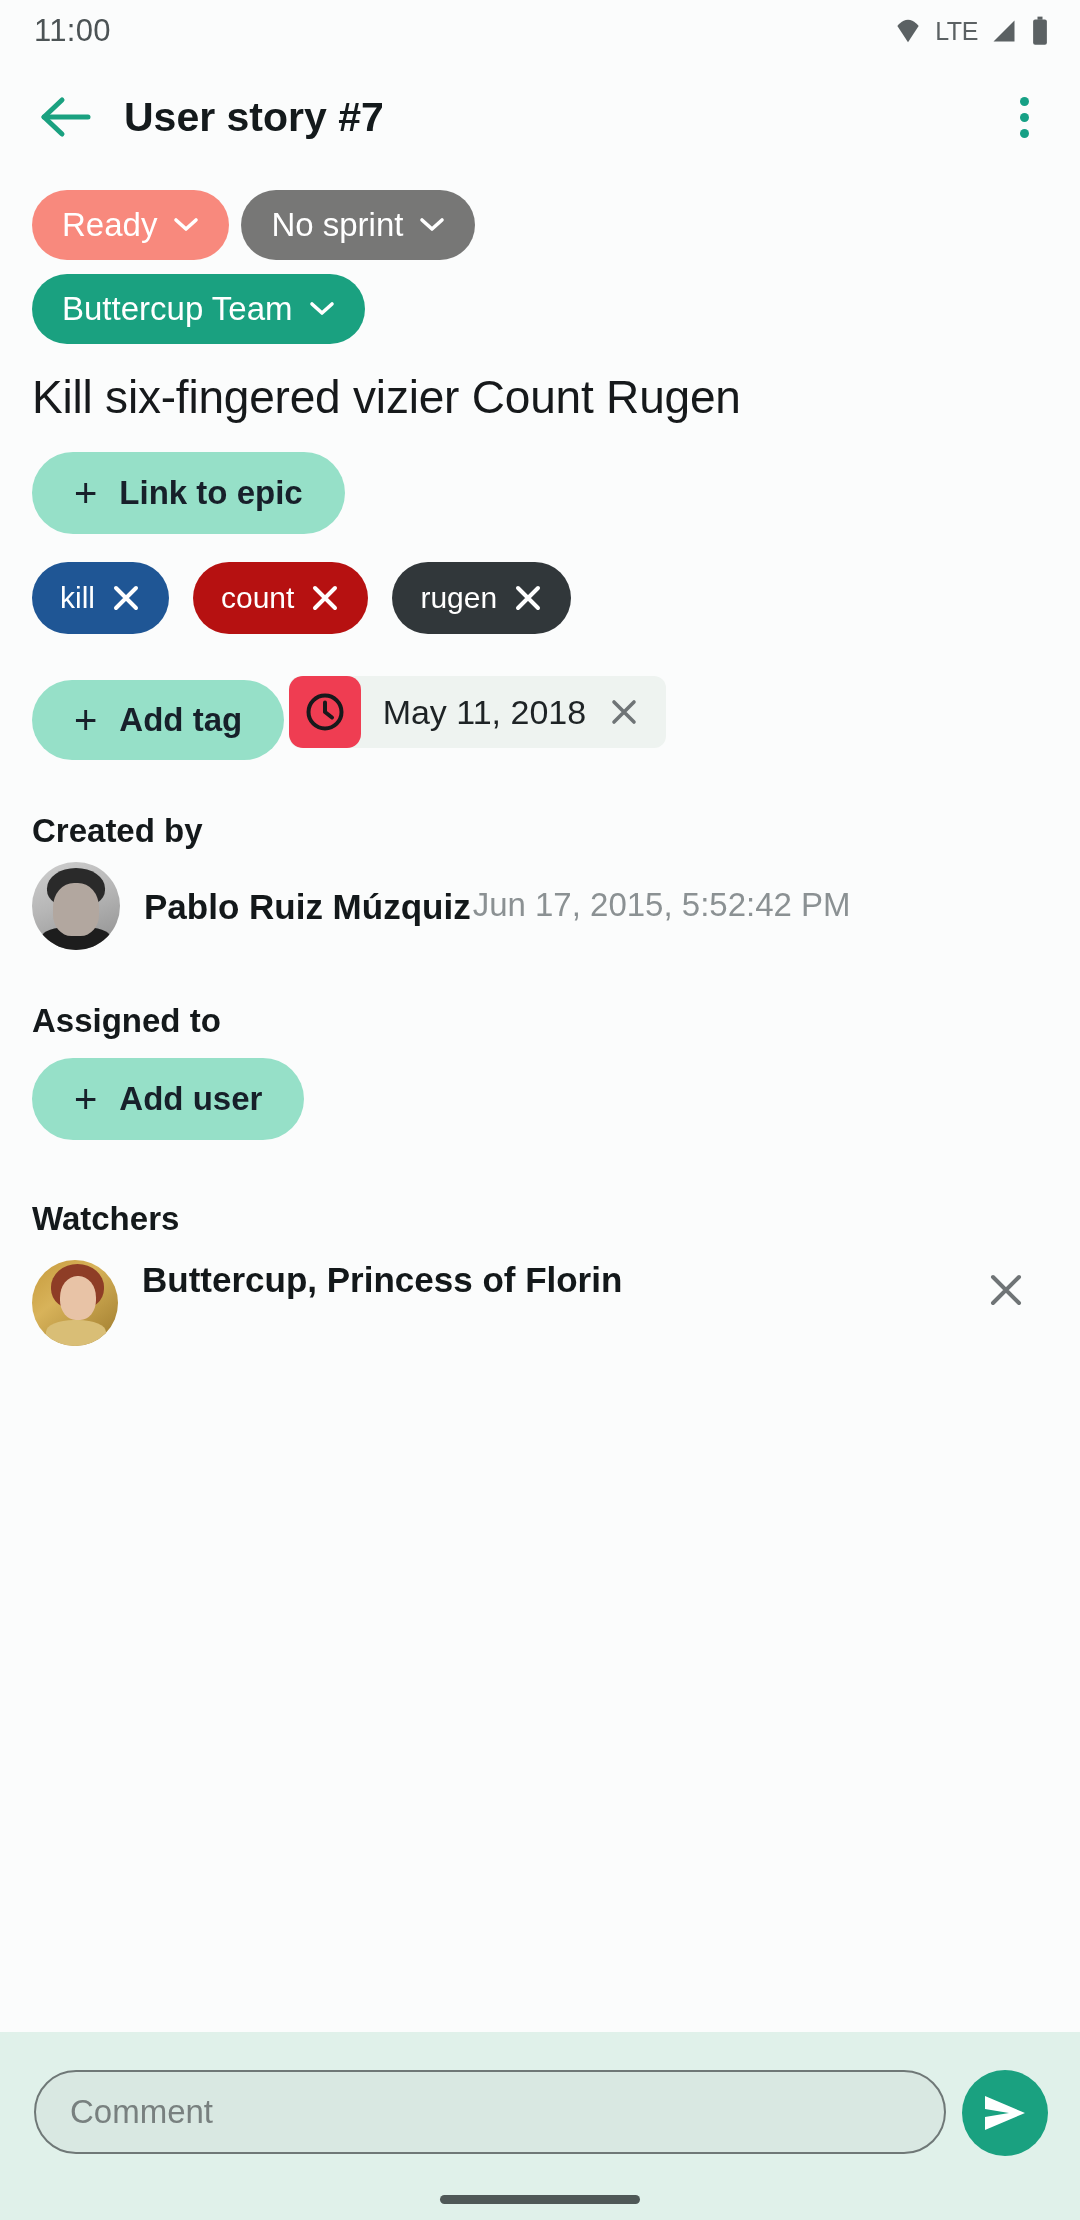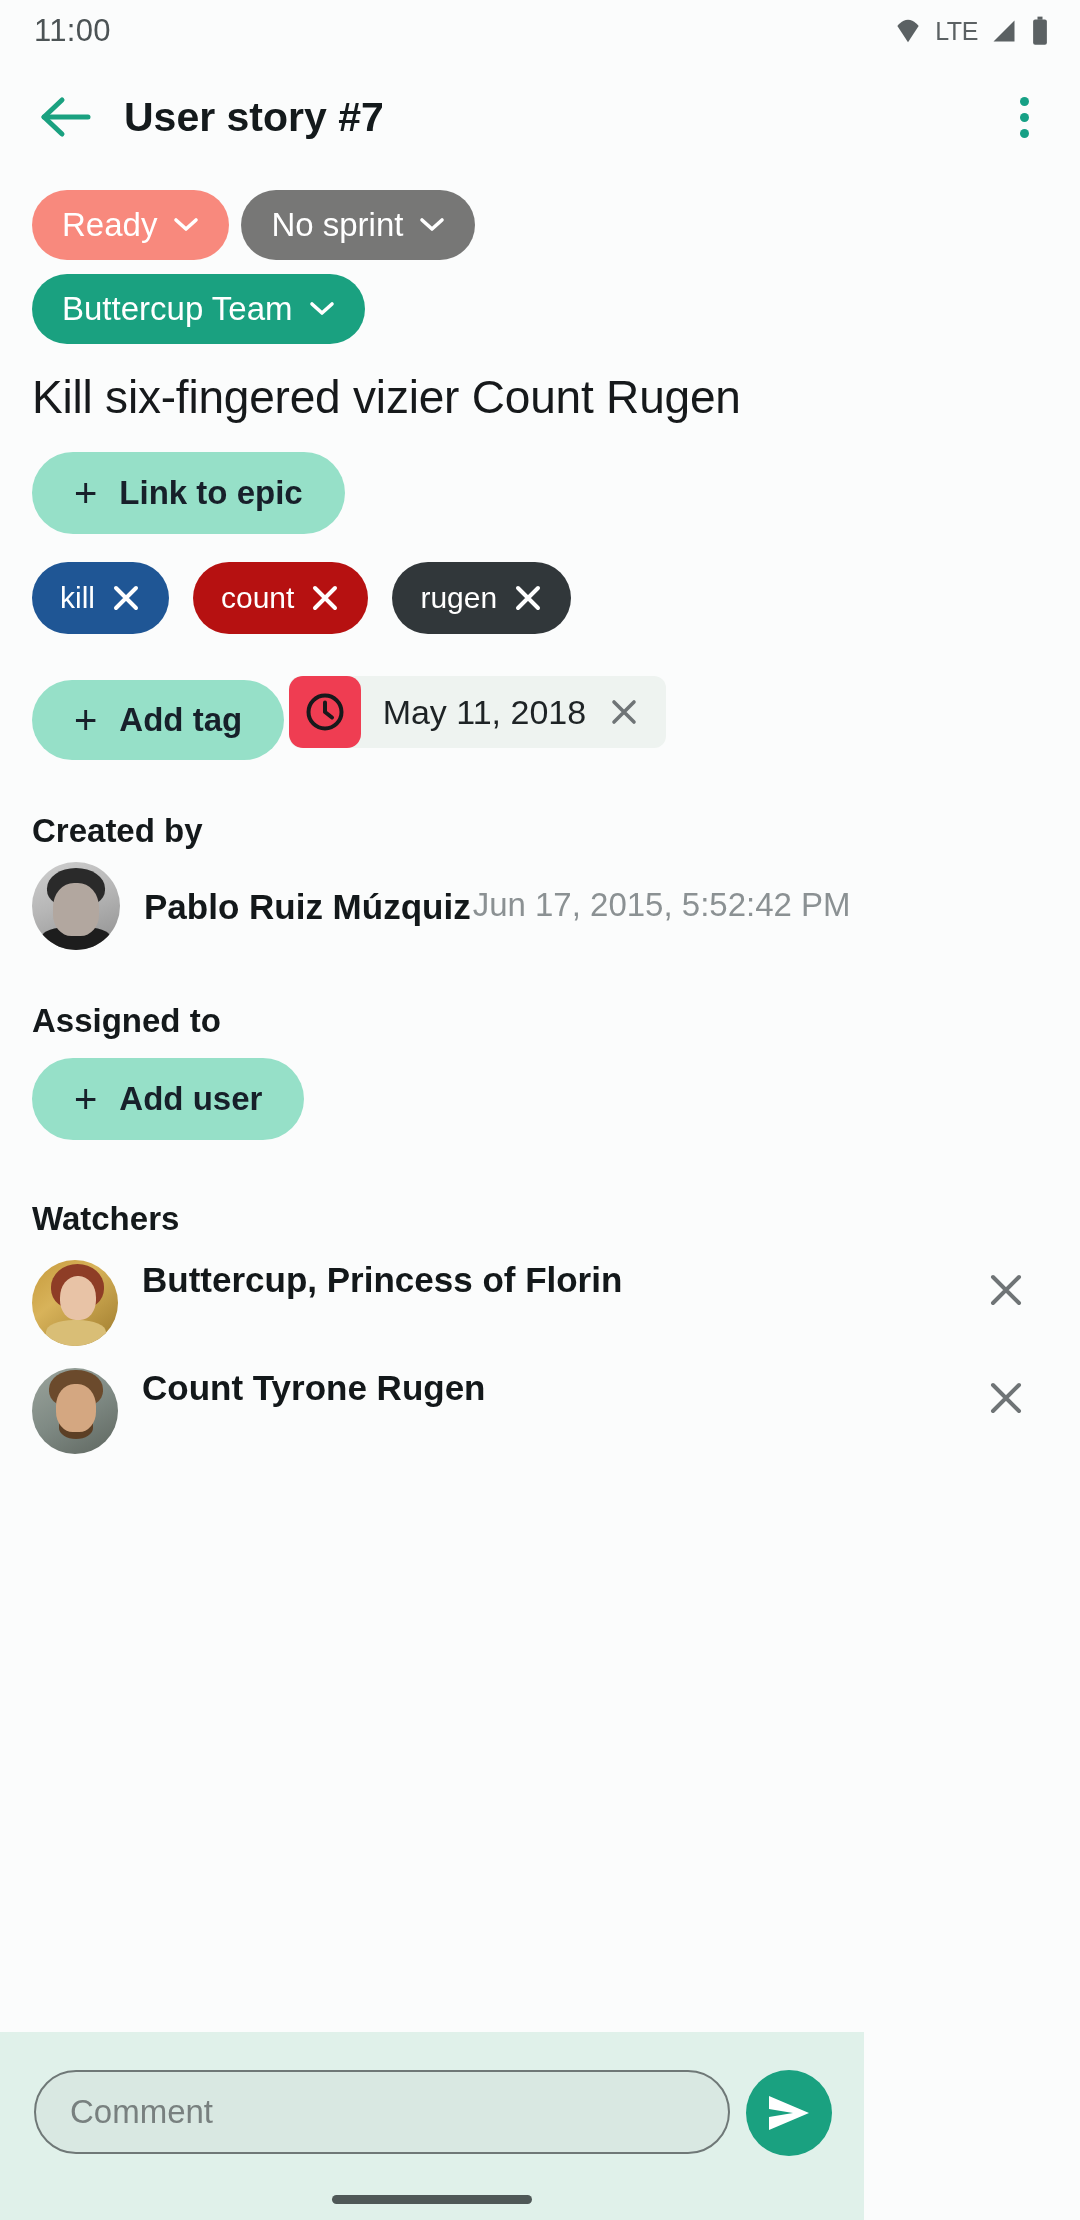--- a/index.html
+++ b/index.html
@@ -235,21 +235,21 @@
     width: 60px; height: 60px;
     display: flex; align-items: center; justify-content: center;
     flex: 0 0 auto;
     margin-right: 12px;
   }
 
   
   .commentbar {
     position: absolute;
     left: 0; bottom: 0;
-    width: 864px;
+    width: 1080px;
     height: 188px;
     background: #e0f1ea;
     display: flex;
     align-items: flex-start;
     padding: 38px 32px 0 34px;
     gap: 16px;
   }
   .comment-input {
     flex: 1 1 auto;
     height: 84px;
@@ -475,31 +475,20 @@
           <i></i>
         </div>
       <div class="watcher-name">Buttercup, Princess of Florin</div>
       <div class="remove-x">
         <svg width="40" height="40" viewBox="0 0 40 40">
           <path d="M7 7 L33 33 M33 7 L7 33" stroke="#6f7476" stroke-width="4" stroke-linecap="round"></path>
         </svg>
       </div>
     </div>
 
-    <div class="watcher-row">
-      <div class="avatar av-rugen">
-          <i></i>
-        </div>
-      <div class="watcher-name">Count Tyrone Rugen</div>
-      <div class="remove-x">
-        <svg width="40" height="40" viewBox="0 0 40 40">
-          <path d="M7 7 L33 33 M33 7 L7 33" stroke="#6f7476" stroke-width="4" stroke-linecap="round"></path>
-        </svg>
-      </div>
-    </div>
 
   </div>
 
   <div class="commentbar">
     <input class="comment-input" type="text" placeholder="Comment" style="">
     <div class="send-btn">
       <svg width="52" height="46" viewBox="0 0 52 46">
         <path d="M6 6 L46 23 L6 40 L6 27 L30 23 L6 19 Z" fill="#ffffff"></path>
       </svg>
     </div>

